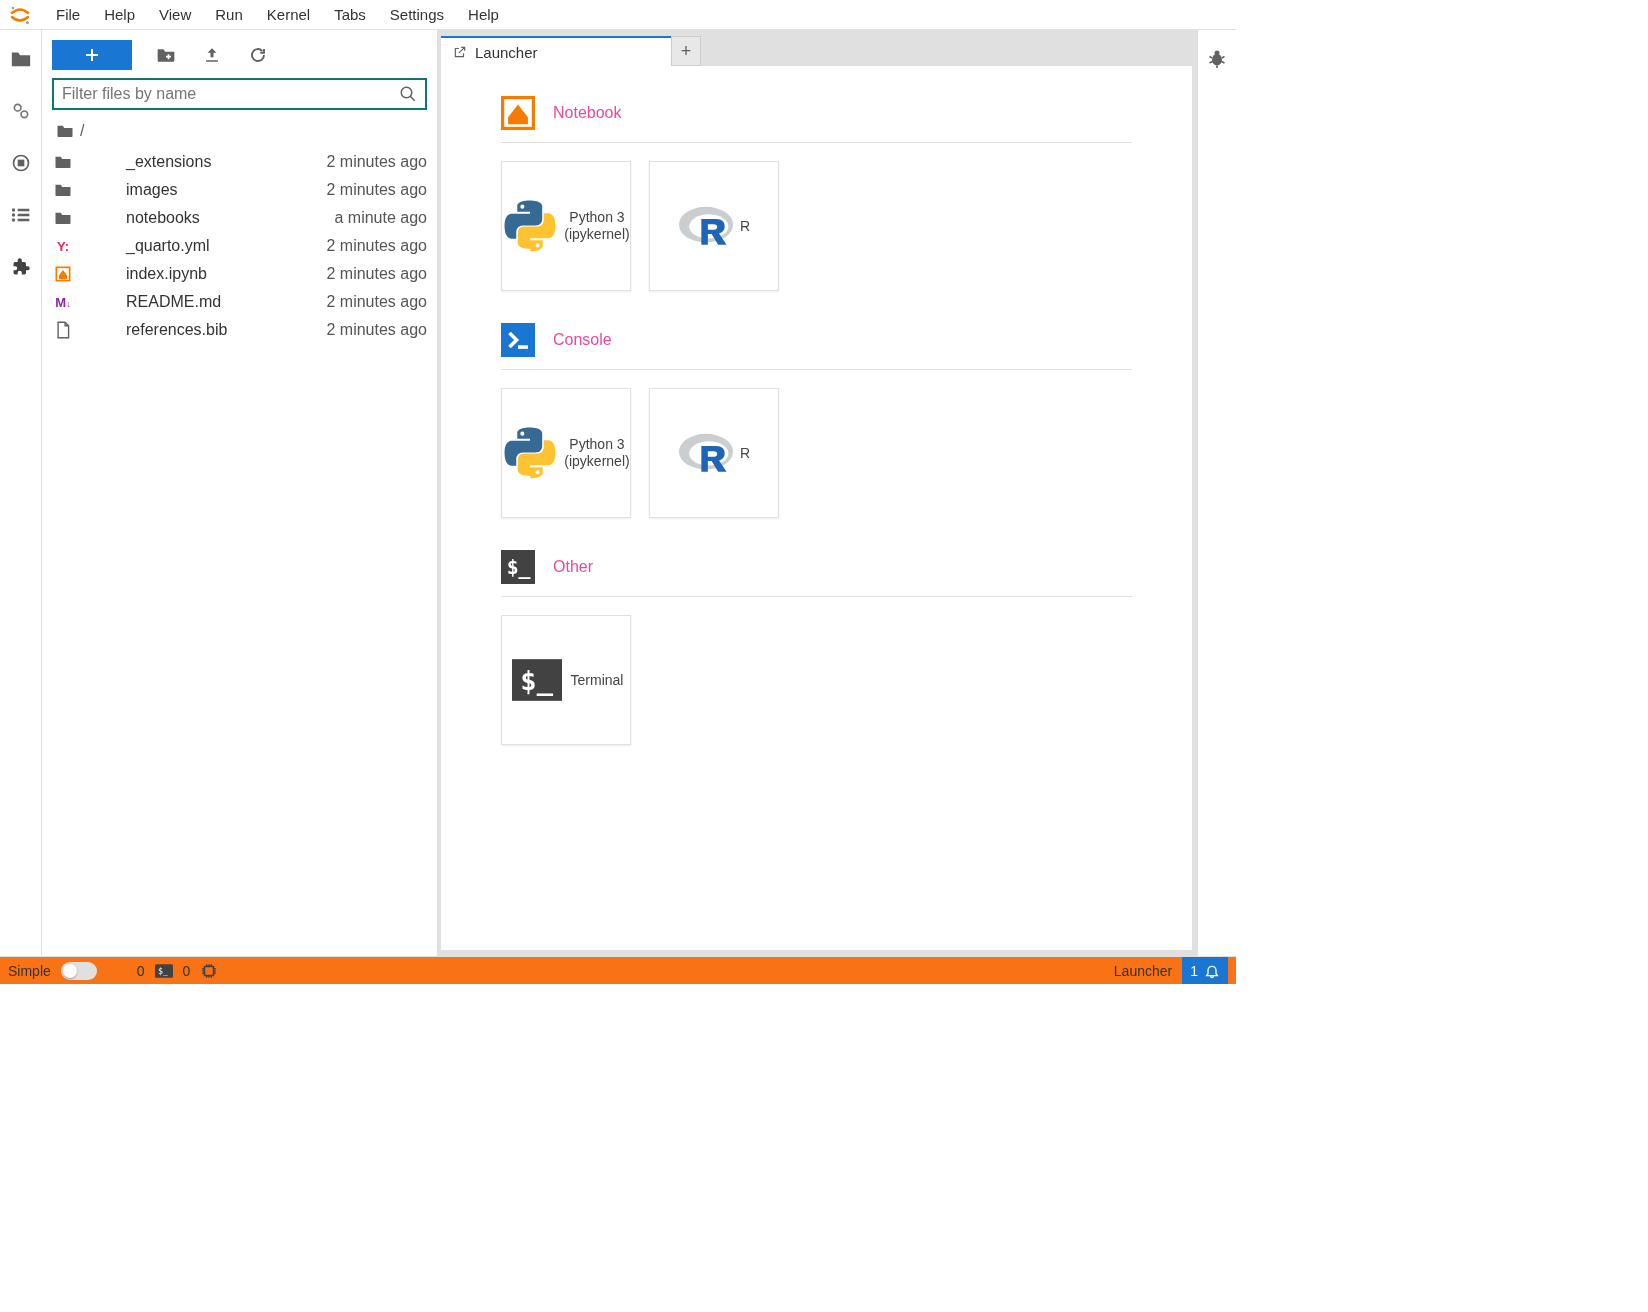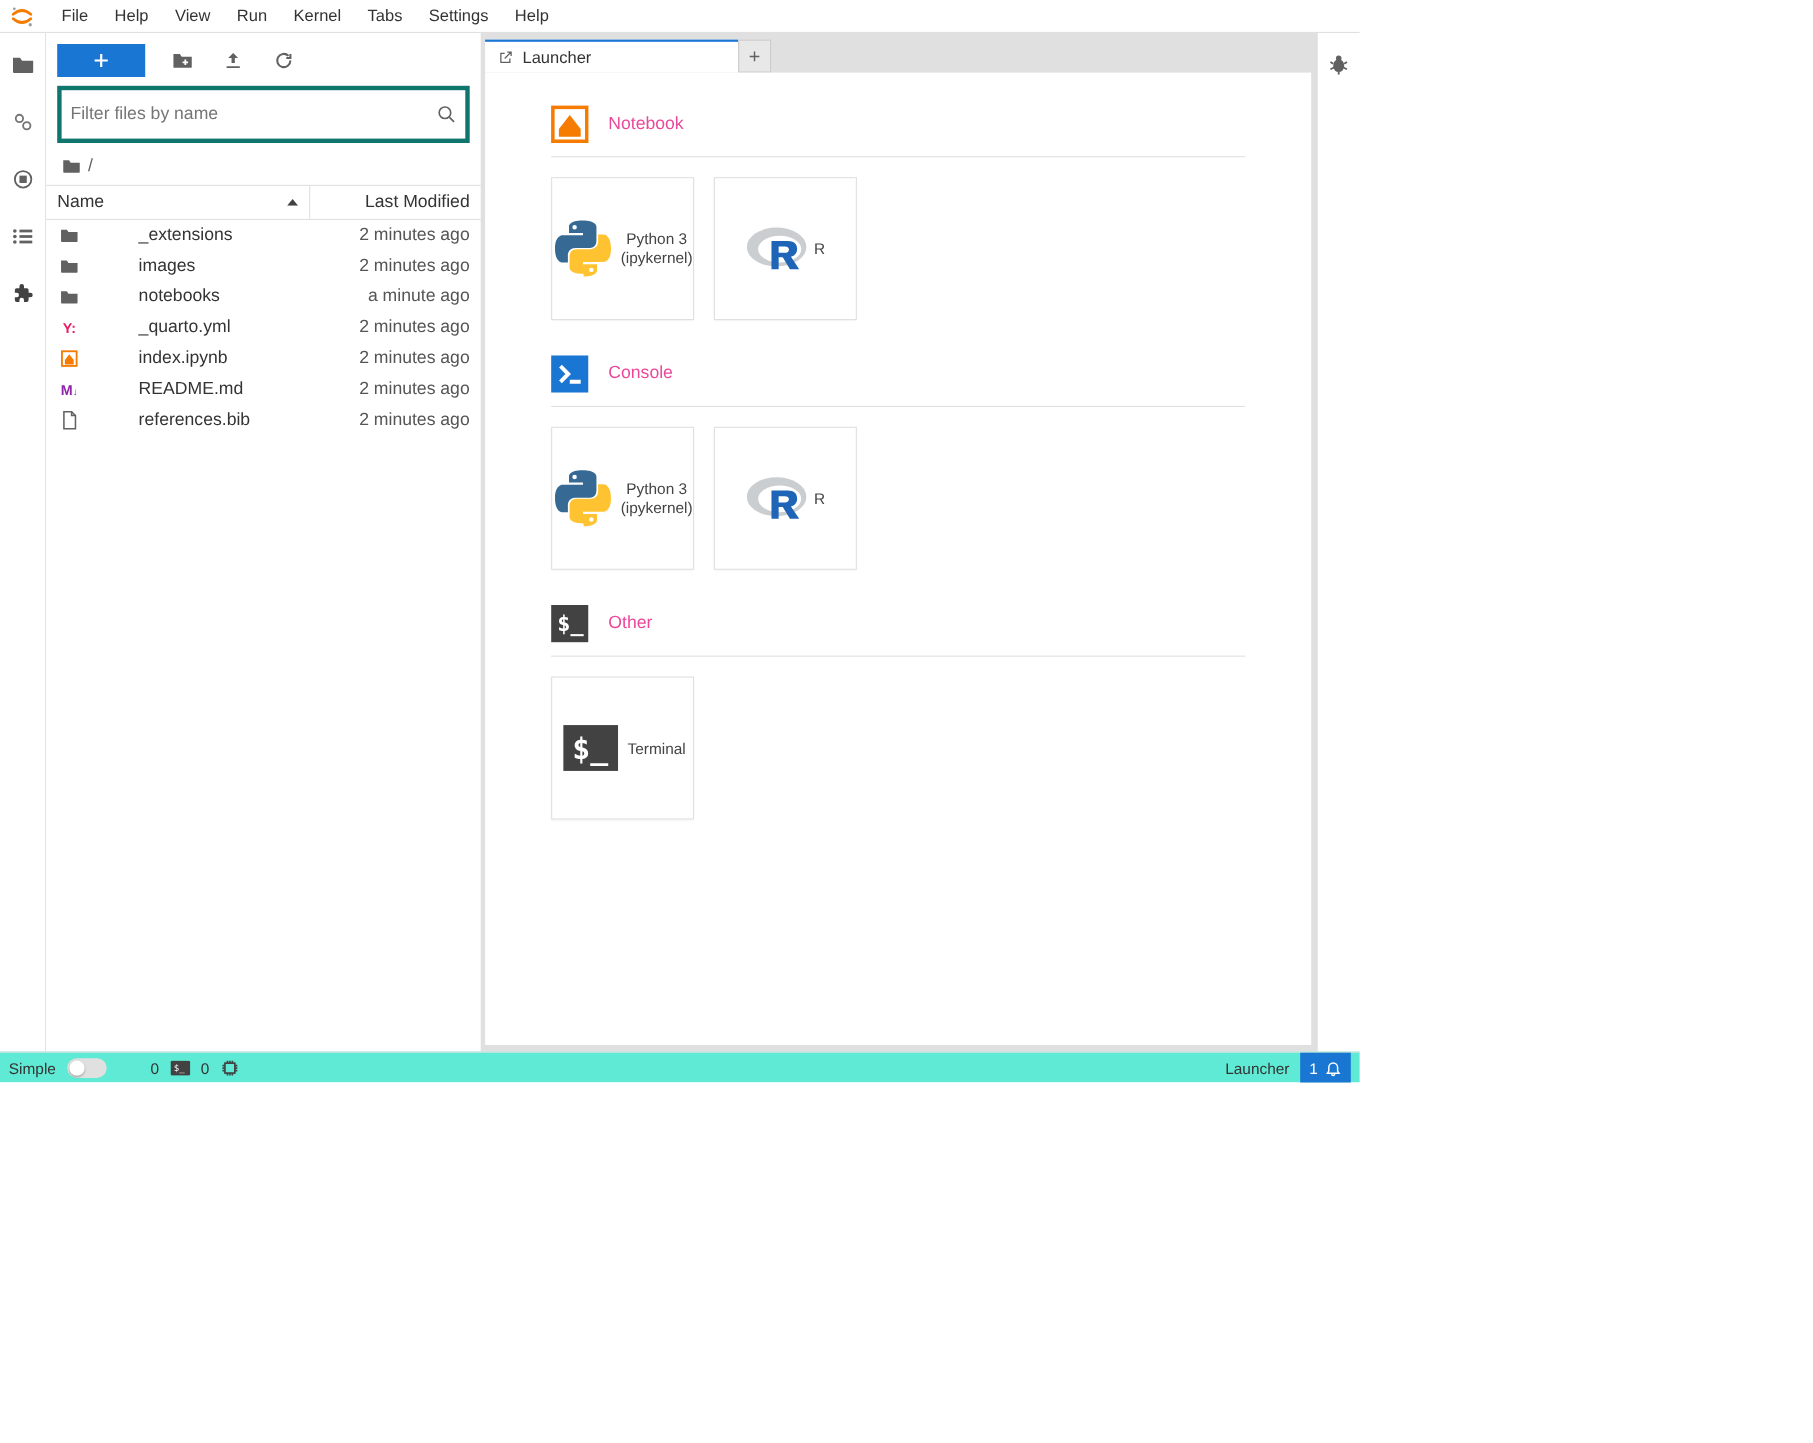--- a/index.html
+++ b/index.html
@@ -10,21 +10,21 @@
 .menubar .menu-item { padding: 4px 12px; font-size: 15px; cursor: pointer; }
 .body { display: flex; flex: 1; min-height: 0; }
 .left-rail { width: 42px; background: #fff; border-right: 1px solid #e0e0e0; display: flex; flex-direction: column; align-items: center; padding-top: 16px; gap: 26px; }
 .left-rail .rail-btn { width: 26px; height: 26px; display: flex; align-items: center; justify-content: center; cursor: pointer; color: #555; }
 .left-rail .rail-btn.active { color: #333; }
 .filebrowser { width: 395px; display: flex; flex-direction: column; background: #fff; }
 .fb-toolbar { display: flex; align-items: center; gap: 22px; padding: 10px 10px 8px 10px; }
 .new-btn { background: #1976d2; color: #fff; width: 80px; height: 30px; border: none; display: flex; align-items: center; justify-content: center; cursor: pointer; font-size: 18px; }
 .fb-toolbar .tb-icon { width: 24px; height: 24px; display: flex; align-items: center; justify-content: center; color: #616161; cursor: pointer; }
 .filter-wrap { padding: 0 10px 8px 10px; }
-.filter { display: flex; align-items: center; border: 4px solid #0f766e; height: 52px; padding: 0 8px; }
+.filter { display: flex; align-items: center; border: 2px solid #0f766e; height: 32px; padding: 0 8px; }
 .filter input { flex: 1; border: none; outline: none; font-size: 16px; color: #757575; background: transparent; }
 .breadcrumb { display: flex; align-items: center; gap: 6px; padding: 4px 14px 8px 14px; color: #616161; font-size: 16px; }
 .fb-header { display: flex; border-top: 1px solid #e0e0e0; border-bottom: 1px solid #e0e0e0; font-size: 16px; }
 .fb-header .col-name { flex: 1; padding: 6px 10px; display: flex; align-items: center; justify-content: space-between; border-right: 1px solid #e0e0e0; }
 .fb-header .col-mod { width: 155px; padding: 6px 10px; text-align: right; }
 .fb-list { flex: 1; overflow: auto; }
 .fb-row { display: flex; align-items: center; padding: 4px 10px; font-size: 16px; cursor: pointer; }
 .fb-row .ficon { width: 22px; height: 20px; margin-right: 8px; display: flex; align-items: center; justify-content: center; }
 .fb-row .fname { flex: 1; margin-left: 44px; }
 .fb-row .fmod { width: 155px; text-align: right; color: #555; }
@@ -38,21 +38,21 @@
 .section { margin-bottom: 32px; }
 .section-header { display: flex; align-items: center; gap: 18px; padding-bottom: 12px; border-bottom: 1px solid #e0e0e0; margin-bottom: 18px; }
 .section-header .s-icon { width: 34px; height: 34px; display: flex; align-items: center; justify-content: center; }
 .section-header .s-title { font-size: 16px; color: #ec4899; }
 .cards { display: flex; gap: 18px; }
 .card { width: 130px; height: 130px; border: 1px solid #e0e0e0; box-shadow: 0 1px 2px rgba(0,0,0,0.08); display: flex; flex-direction: row; align-items: center; justify-content: center; gap: 6px; cursor: pointer; background: #fff; }
 .card .c-icon { width: 56px; height: 56px; display: flex; align-items: center; justify-content: center; }
 .card .c-label { font-size: 14px; text-align: center; line-height: 1.2; color: #444; }
 .right-rail { width: 38px; display: flex; flex-direction: column; align-items: center; padding-top: 16px; }
 .right-rail .rail-btn { width: 24px; height: 24px; cursor: pointer; color: #616161; display:flex; align-items:center; justify-content:center;}
-.statusbar { height: 28px; border-top: 1px solid #e0e0e0; display: flex; align-items: center; padding: 0 8px; font-size: 14px; background: #5eead4; }
+.statusbar { height: 28px; border-top: 1px solid #e0e0e0; display: flex; align-items: center; padding: 0 8px; font-size: 14px; background: #f97316; }
 .statusbar .sb-left { display: flex; align-items: center; gap: 10px; }
 .toggle { width: 36px; height: 18px; background: #e0e0e0; border-radius: 10px; position: relative; }
 .toggle::after { content: ''; position: absolute; left: 2px; top: 2px; width: 14px; height: 14px; background: #fff; border-radius: 50%; box-shadow: 0 1px 2px rgba(0,0,0,0.3); }
 .statusbar .sb-right { margin-left: auto; display: flex; align-items: center; gap: 0; }
 .sb-launcher { padding: 0 10px; }
 .sb-badge { background: #1976d2; color: #fff; height: 28px; display: flex; align-items: center; padding: 0 8px; gap: 6px; }
 svg { display: block; }
 </style>
 </head>
 <body>
@@ -151,29 +151,20 @@
               </svg>
           </span>
         </div>
       </div>
       <div class="breadcrumb">
         <svg width="18" height="16" viewBox="0 0 24 20">
             <path fill="#616161" d="M2 3h7l2 3h11v11a1 1 0 0 1-1 1H3a1 1 0 0 1-1-1V3z"></path>
           </svg>
         <span>/</span>
       </div>
-      <div class="fb-header">
-        <div class="col-name">
-          <span>Name</span>
-          <svg width="10" height="6" viewBox="0 0 10 6">
-              <path fill="#424242" d="M0 6l5-6 5 6z"></path>
-            </svg>
-        </div>
-        <div class="col-mod">Last Modified</div>
-      </div>
       <div class="fb-list" id="fb-list">
           <div class="fb-row">
             <span class="ficon">
               <svg width="18" height="16" viewBox="0 0 24 20">
                 <path fill="#616161" d="M2 3h7l2 3h11v11a1 1 0 0 1-1 1H3a1 1 0 0 1-1-1V3z"></path>
               </svg>
             </span>
             <span class="fname">_extensions</span>
             <span class="fmod">2 minutes ago</span>
           </div>

